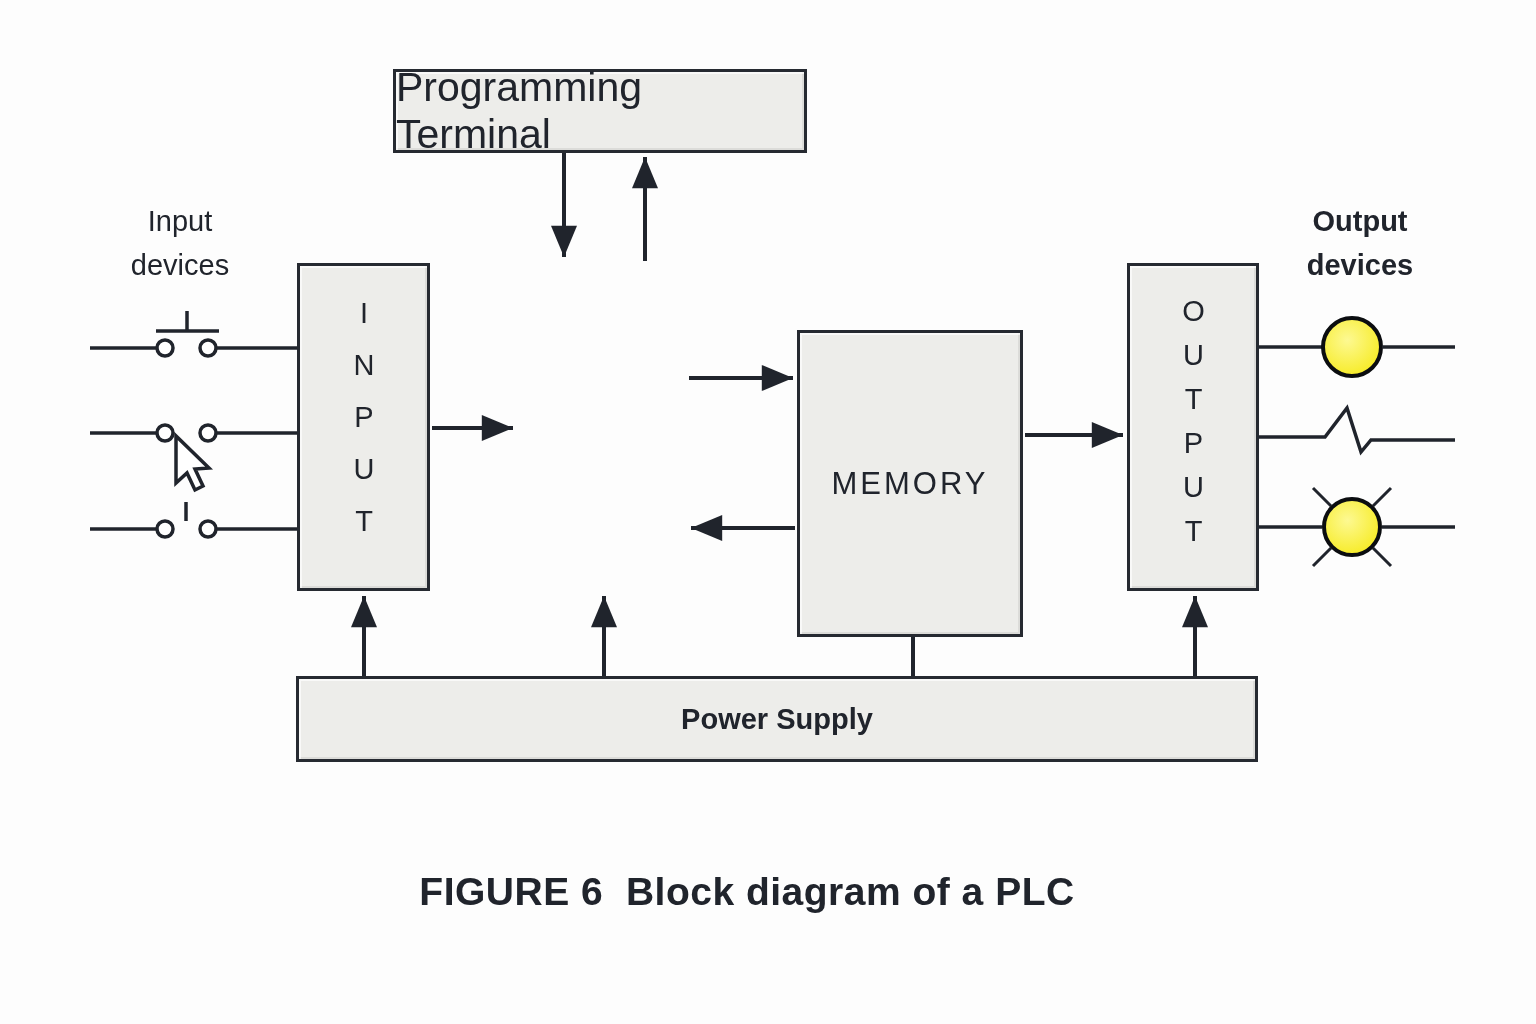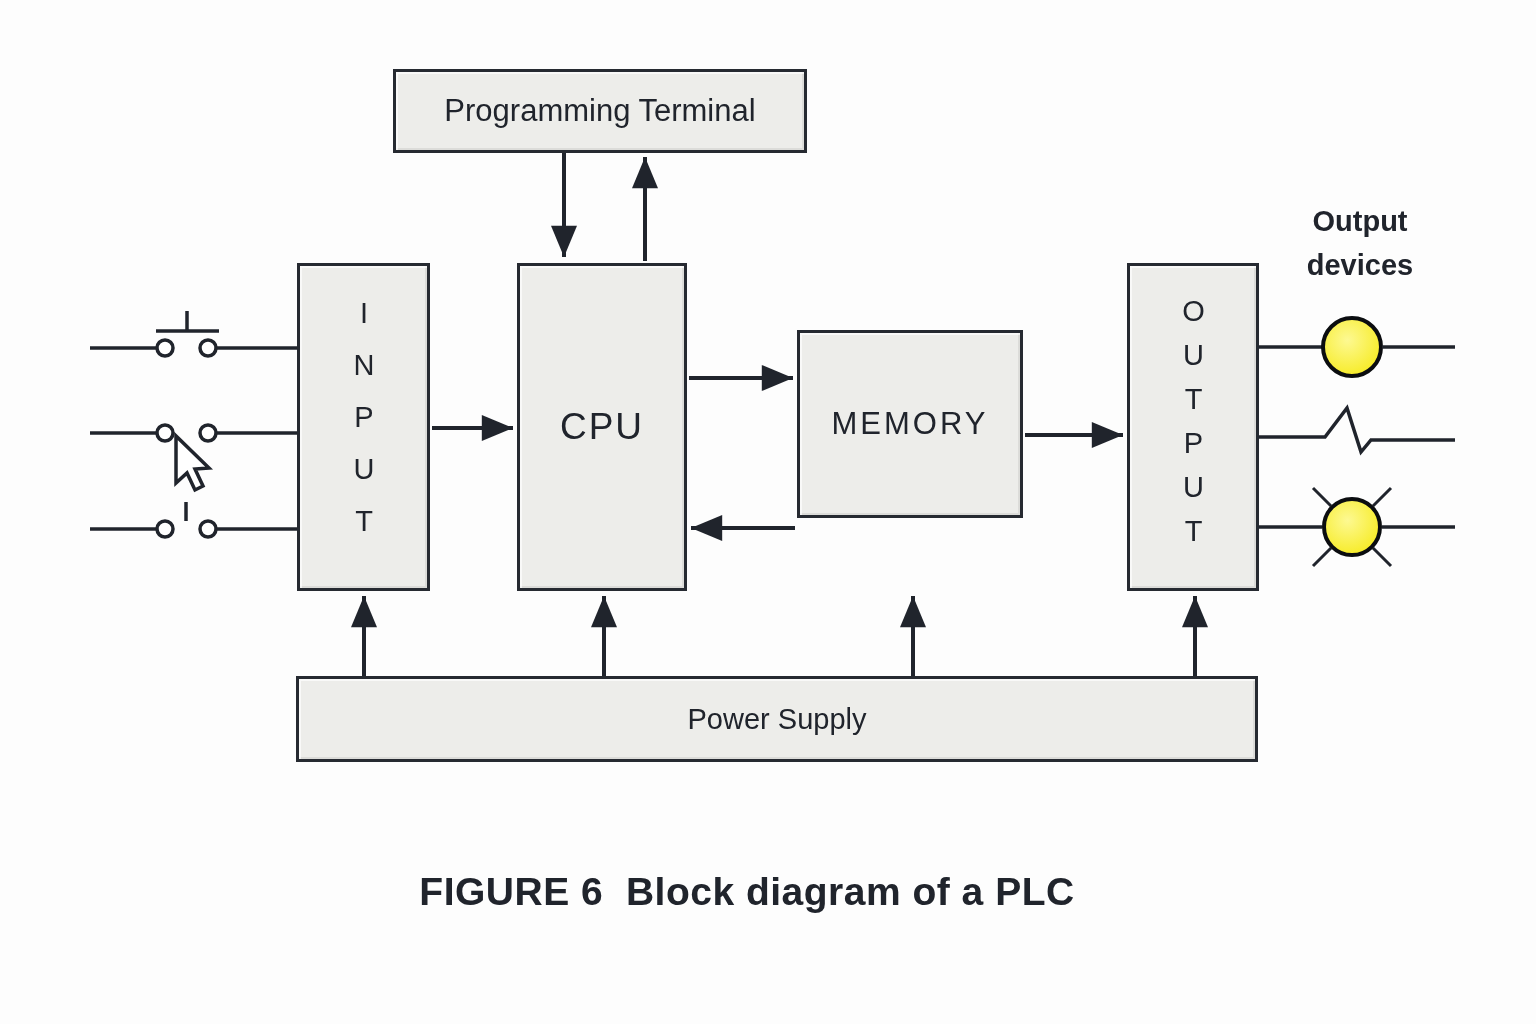--- a/index.html
+++ b/index.html
@@ -31,26 +31,26 @@
   .stop-hi{stop-color:var(--lamp-highlight);}
   .stop-yl{stop-color:var(--lamp-yellow);}
   .block{
     position:absolute;
     background:var(--box-fill);
     border:3px solid var(--box-border);
     box-shadow:inset 2px 2px 0 rgba(255,255,255,.65), inset -2px -2px 0 rgba(0,0,0,.07);
     display:flex;align-items:center;justify-content:center;
     color:var(--text);
   }
-  .block-terminal{left:393px;top:69px;width:414px;height:84px;font-size:31px;}
+  .block-terminal{left:393px;top:69px;width:414px;height:84px;font-size:41px;}
   .block-input{left:297px;top:263px;width:133px;height:328px;}
   .block-cpu{left:517px;top:263px;width:170px;height:328px;font-size:37px;letter-spacing:2px;}
-  .block-memory{left:797px;top:330px;width:226px;height:188px;font-size:31px;letter-spacing:3px;}
+  .block-memory{left:797px;top:330px;width:226px;height:307px;font-size:31px;letter-spacing:3px;}
   .block-output{left:1127px;top:263px;width:132px;height:328px;}
-  .block-power{left:296px;top:676px;width:962px;height:86px;font-size:29px;}
+  .block-power{left:296px;top:676px;width:962px;height:86px;font-size:29px;font-weight:bold;}
   .vtext{
     writing-mode:vertical-lr;
     text-orientation:upright;
     font-size:29px;
   }
   .vtext-input{letter-spacing:20px;}
   .vtext-output{letter-spacing:12px;}
   .side-label{
     position:absolute;
     text-align:center;
@@ -146,33 +146,31 @@
   </svg>
 
   <div class="block block-terminal">
     <span>Programming Terminal</span>
   </div>
 
   <div class="block block-input">
     <span class="vtext vtext-input">INPUT</span>
   </div>
 
-  <div class="block block-cpu">
-    <span>CPU</span>
-  </div>
 
   <div class="block block-memory">
     <span>MEMORY</span>
   </div>
 
   <div class="block block-output">
     <span class="vtext vtext-output">OUTPUT</span>
   </div>
 
   <div class="block block-power">
     <span>Power Supply</span>
   </div>
 
+  <div class="side-label label-input">Input devices</div>
   <div class="side-label label-output">Output devices</div>
 
   <div class="caption">FIGURE 6  Block diagram of a PLC</div>
 
 </div>
 
 </body></html>

